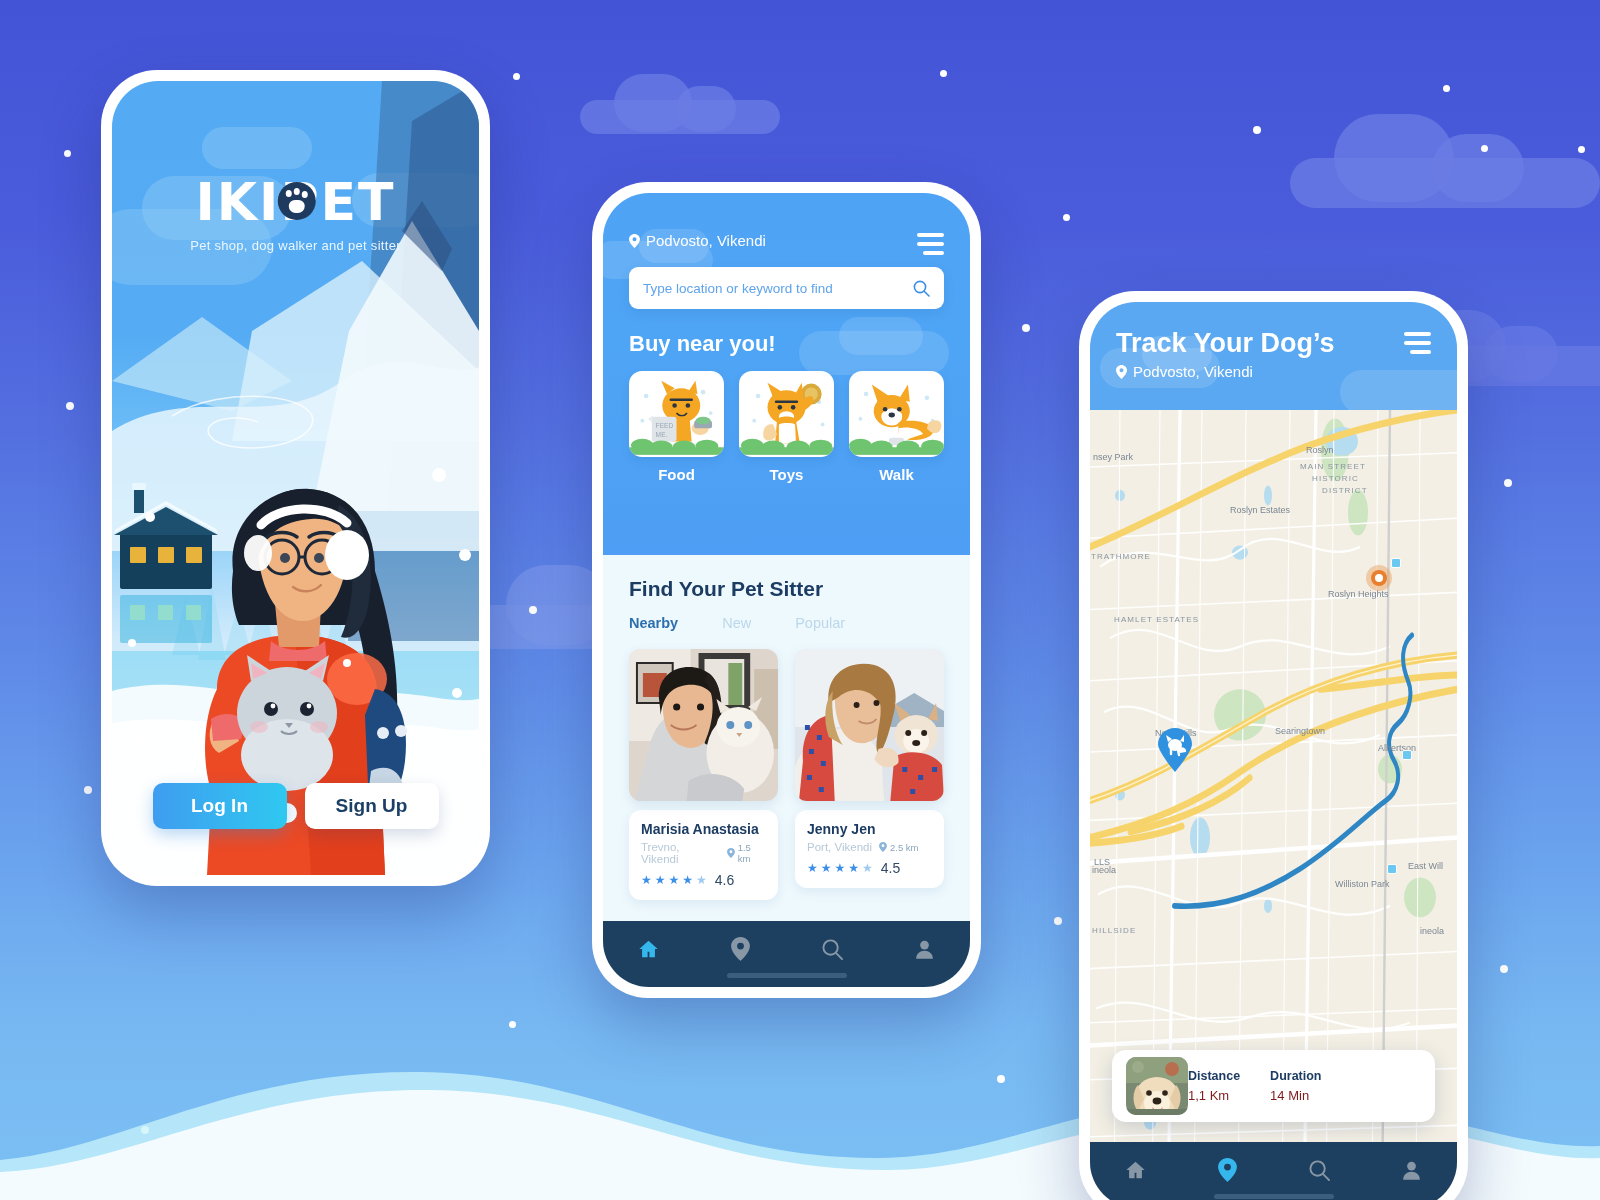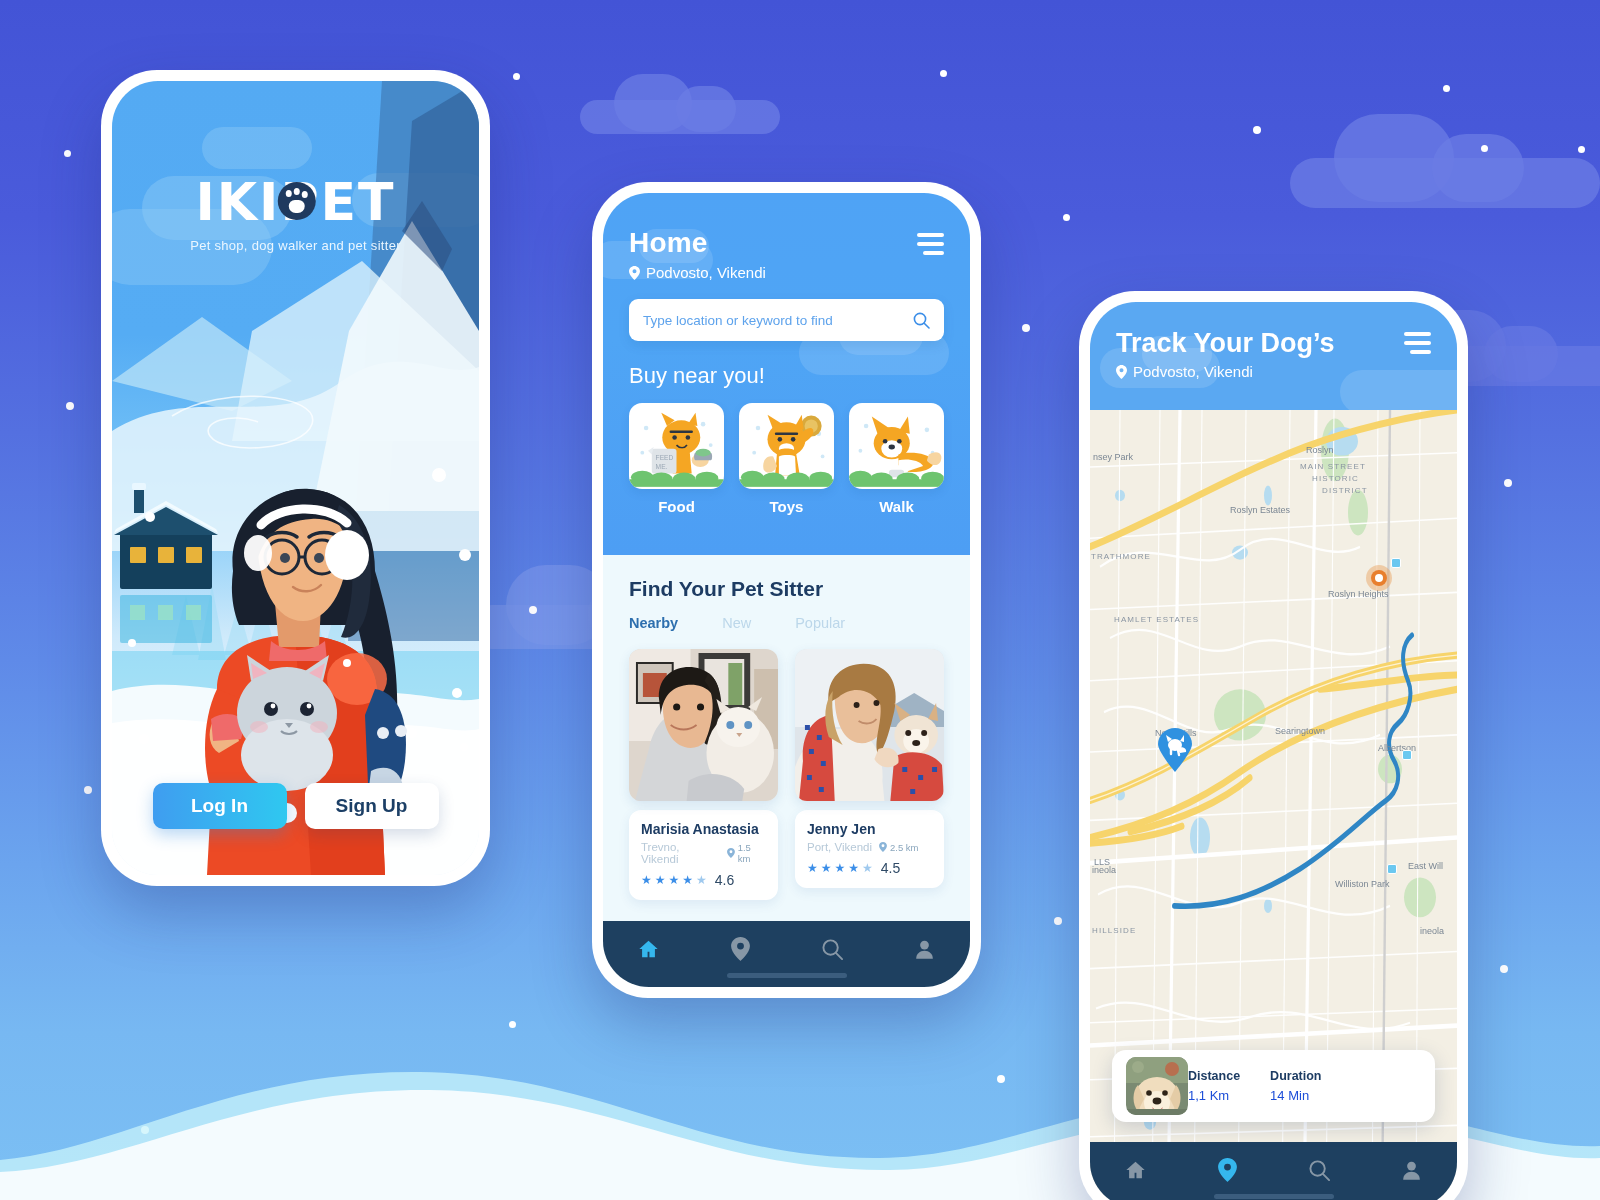--- a/index.html
+++ b/index.html
@@ -63,21 +63,21 @@
   .burger i:nth-child(2){ width:27px; }
   .burger i:nth-child(3){ width:21px; margin-left:6px; }
 
   .search-box { margin-top:18px; height:42px; background:#fff; border-radius:9px; display:flex;
                 align-items:center; padding:0 14px; position:relative; z-index:3;
                 box-shadow:0 4px 12px rgba(20,70,140,.12); }
   .search-box input { flex:1; border:none; outline:none; font-size:13.5px; color:#3b8ee8;
                       font-family:"Liberation Sans", sans-serif; background:transparent; }
   .search-box input::placeholder { color:#5ea3ec; }
 
-  .buy-title { margin-top:22px; font-size:22px; font-weight:normal; color:#fff; position:relative; z-index:3; }
+  .buy-title { margin-top:22px; font-size:22px; font-weight:bold; color:#fff; position:relative; z-index:3; }
   .cat-row { margin-top:14px; display:flex; gap:15px; position:relative; z-index:3; }
   .cat { flex:1; }
   .cat-card { width:100%; height:86px; background:#fff; border-radius:13px; position:relative; overflow:hidden;
               box-shadow:0 4px 10px rgba(20,70,140,.10); cursor:pointer; }
   .cat-label { text-align:center; margin-top:9px; font-size:15px; font-weight:bold; color:#fff; }
 
   .p2-main { position:relative; padding:22px 26px 0; }
   .sec-title { font-size:21px; font-weight:bold; color:#1d3c63; }
   .tabs { margin-top:14px; display:flex; gap:44px; }
   .tab { font-size:14.5px; color:#bcd7ea; cursor:pointer; font-weight:normal; }
@@ -115,21 +115,21 @@
   .maplbl { position:absolute; font-size:9px; color:#7b8794; white-space:nowrap; font-family:"Liberation Sans", sans-serif; }
   .maplbl.caps { letter-spacing:1.1px; font-size:8px; color:#8a95a2; }
   .pin-dog { position:absolute; width:34px; height:44px; z-index:7; }
   .pin-dest { position:absolute; width:26px; height:26px; z-index:7; }
   .track-card { position:absolute; left:22px; right:22px; bottom:86px; height:72px; background:#fff;
                 border-radius:14px; display:flex; align-items:center; padding:10px 14px; gap:0; z-index:9;
                 box-shadow:0 6px 20px rgba(20,50,100,.18); }
   .track-thumb { width:62px; height:58px; border-radius:10px; overflow:hidden; position:relative; flex:none; }
   .metric-grp { display:flex; gap:30px; }
   .metric-lab { font-size:12.5px; font-weight:bold; color:#1d3c63; }
-  .metric-val { font-size:13px; color:#1d4ed8; margin-top:5px; }
+  .metric-val { font-size:13px; color:#7f1d1d; margin-top:5px; }
 </style>
 </head>
 <body>
 
 <div class="bg-layer">
 
   <div class="cloud-grp" style="left:580px;top:72px;width:200px;height:60px;">
     <div class="c" style="left:0;top:28px;width:200px;height:34px;border-radius:20px;"></div>
     <div class="c" style="left:34px;top:2px;width:78px;height:58px;"></div>
     <div class="c" style="left:96px;top:14px;width:60px;height:46px;"></div>
@@ -333,21 +333,20 @@
         <div class="hcloud" style="left:36px;top:36px;width:70px;height:34px;"></div>
         <div class="hcloud" style="left:196px;top:138px;width:150px;height:44px;"></div>
         <div class="hcloud" style="left:236px;top:124px;width:84px;height:38px;"></div>
 
         <div class="burger">
           <i></i>
           <i></i>
           <i></i>
         </div>
 
-        <div class="p2-title">Home</div>
         <div class="p2-loc">
           <svg width="11" height="14" viewBox="0 0 11 14">
             <path d="M5.5 0C2.5 0 0 2.4 0 5.3 0 9.2 5.5 14 5.5 14S11 9.2 11 5.3C11 2.4 8.5 0 5.5 0zm0 7.3a2 2 0 110-4 2 2 0 010 4z" fill="#fff"></path>
           </svg>
           <span>Podvosto, Vikendi</span>
         </div>
 
         <div class="search-box">
           <input type="text" placeholder="Type location or keyword to find" style="">
           <svg width="17" height="17" viewBox="0 0 17 17">

